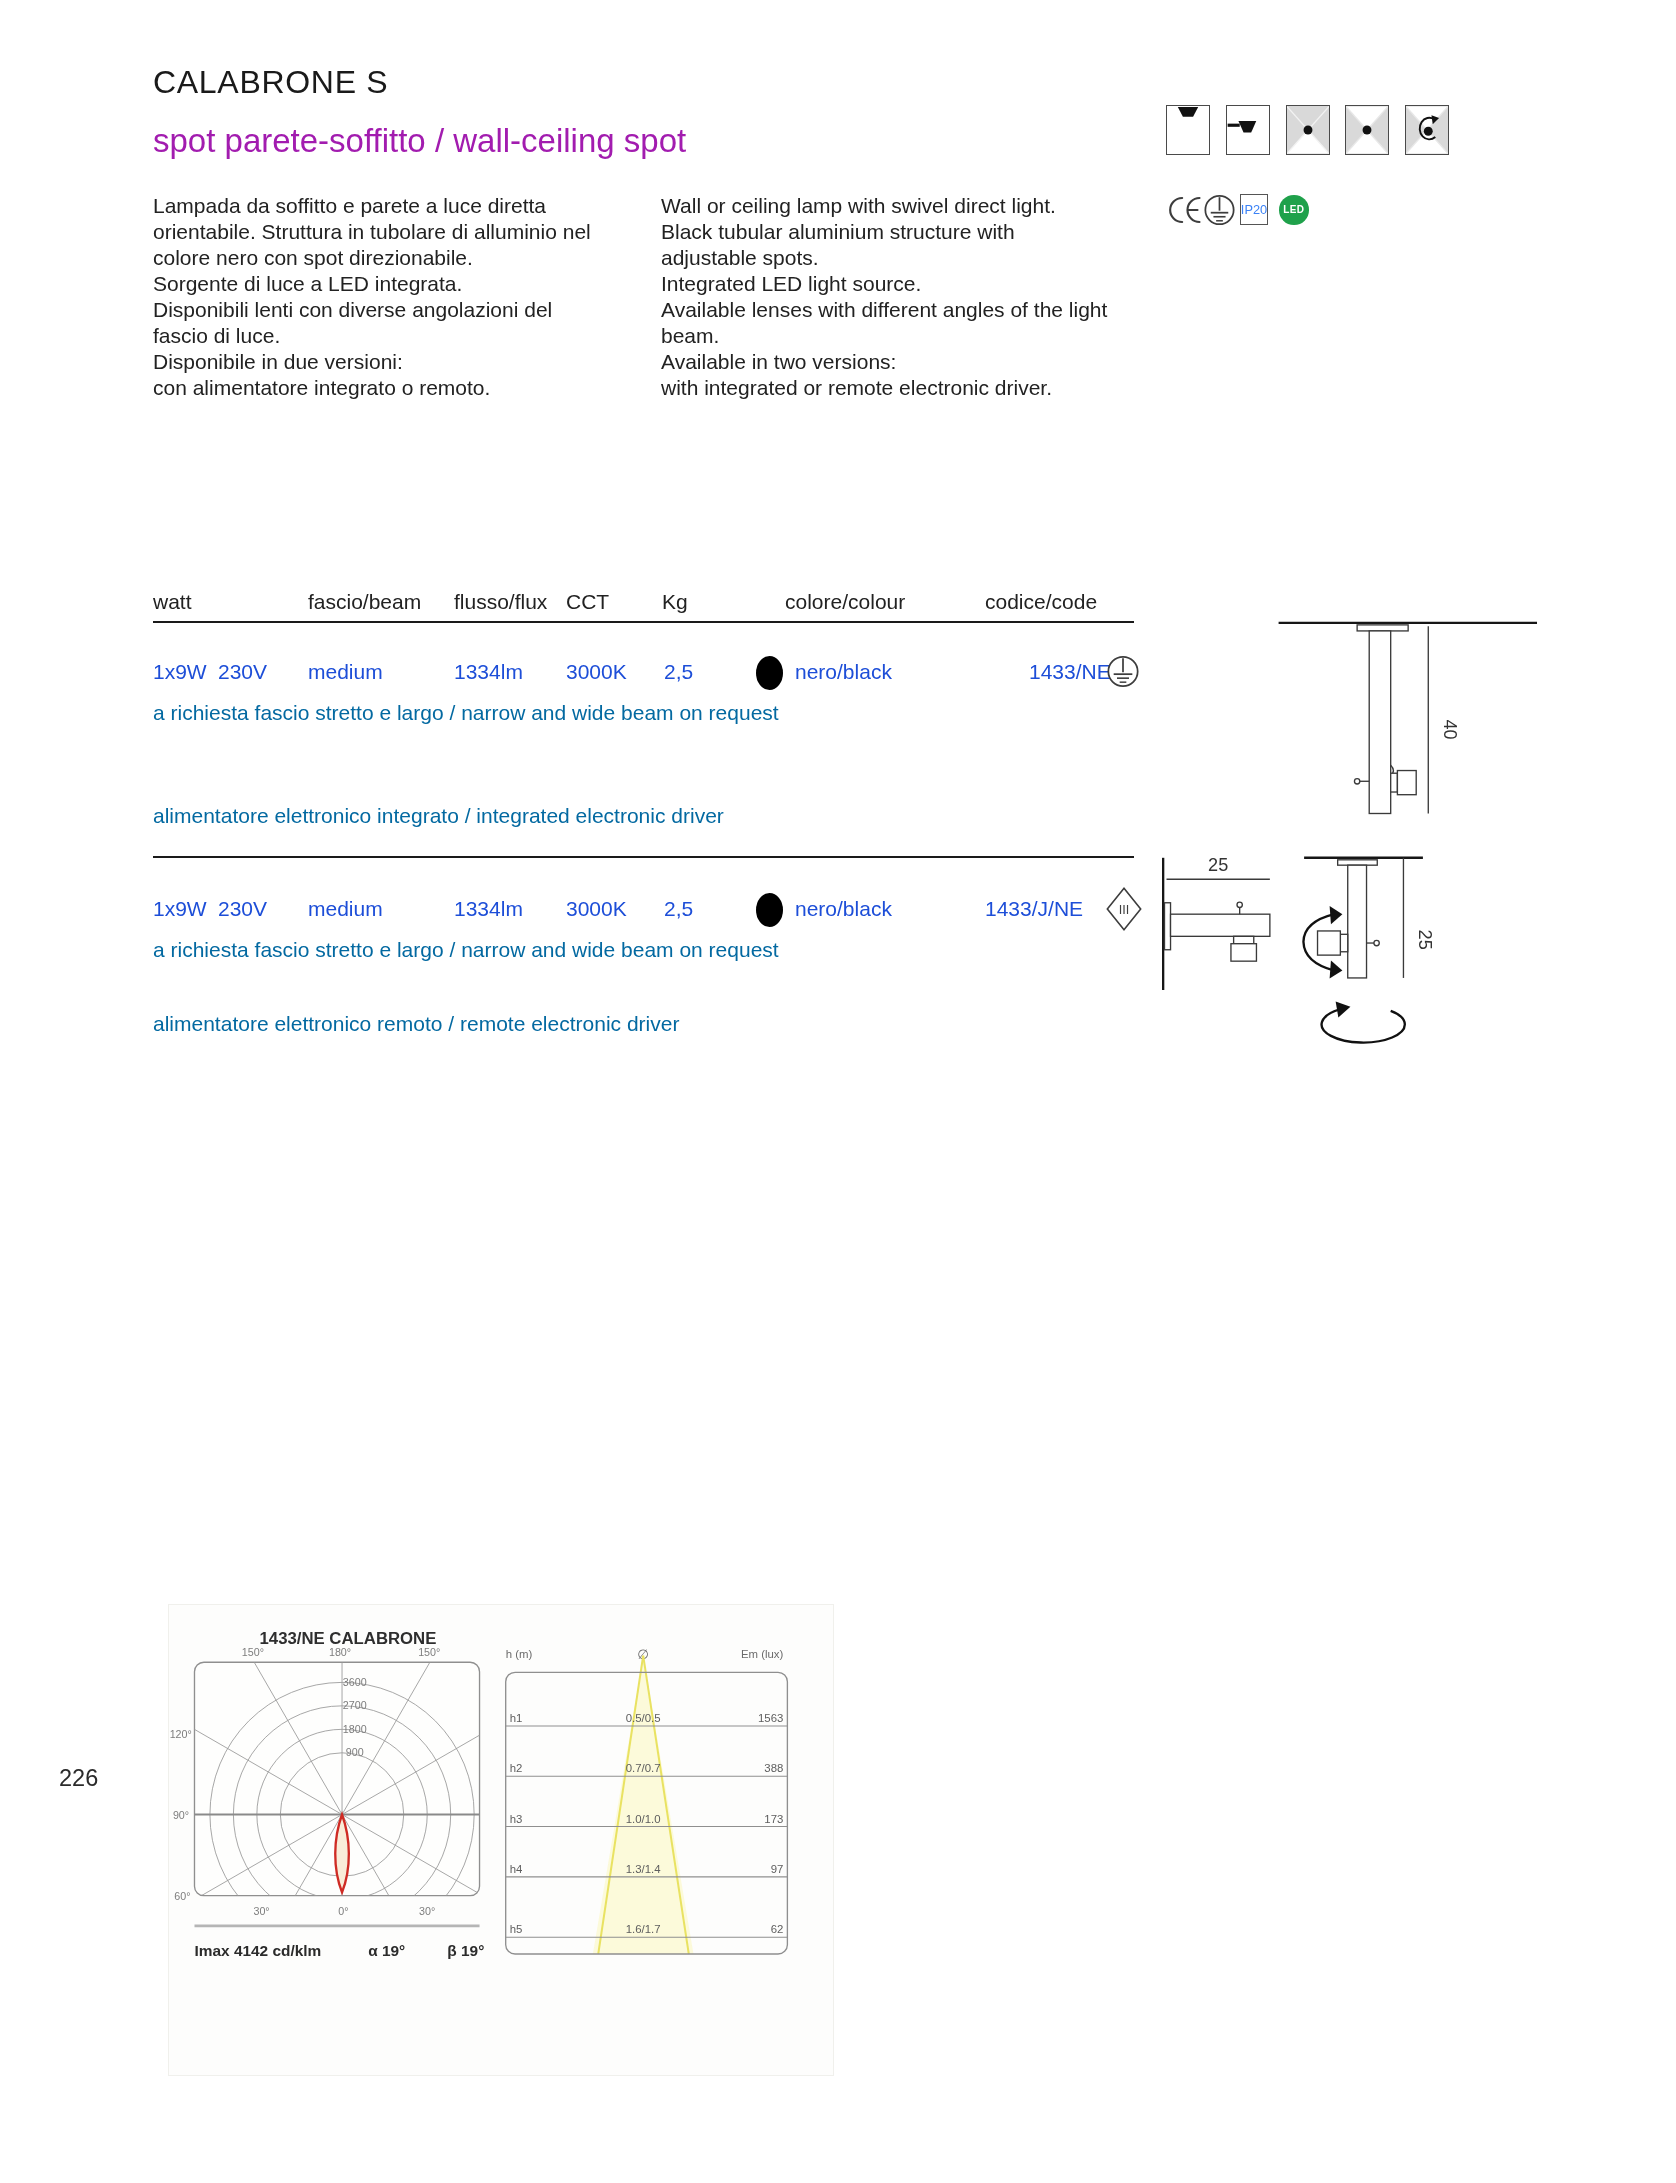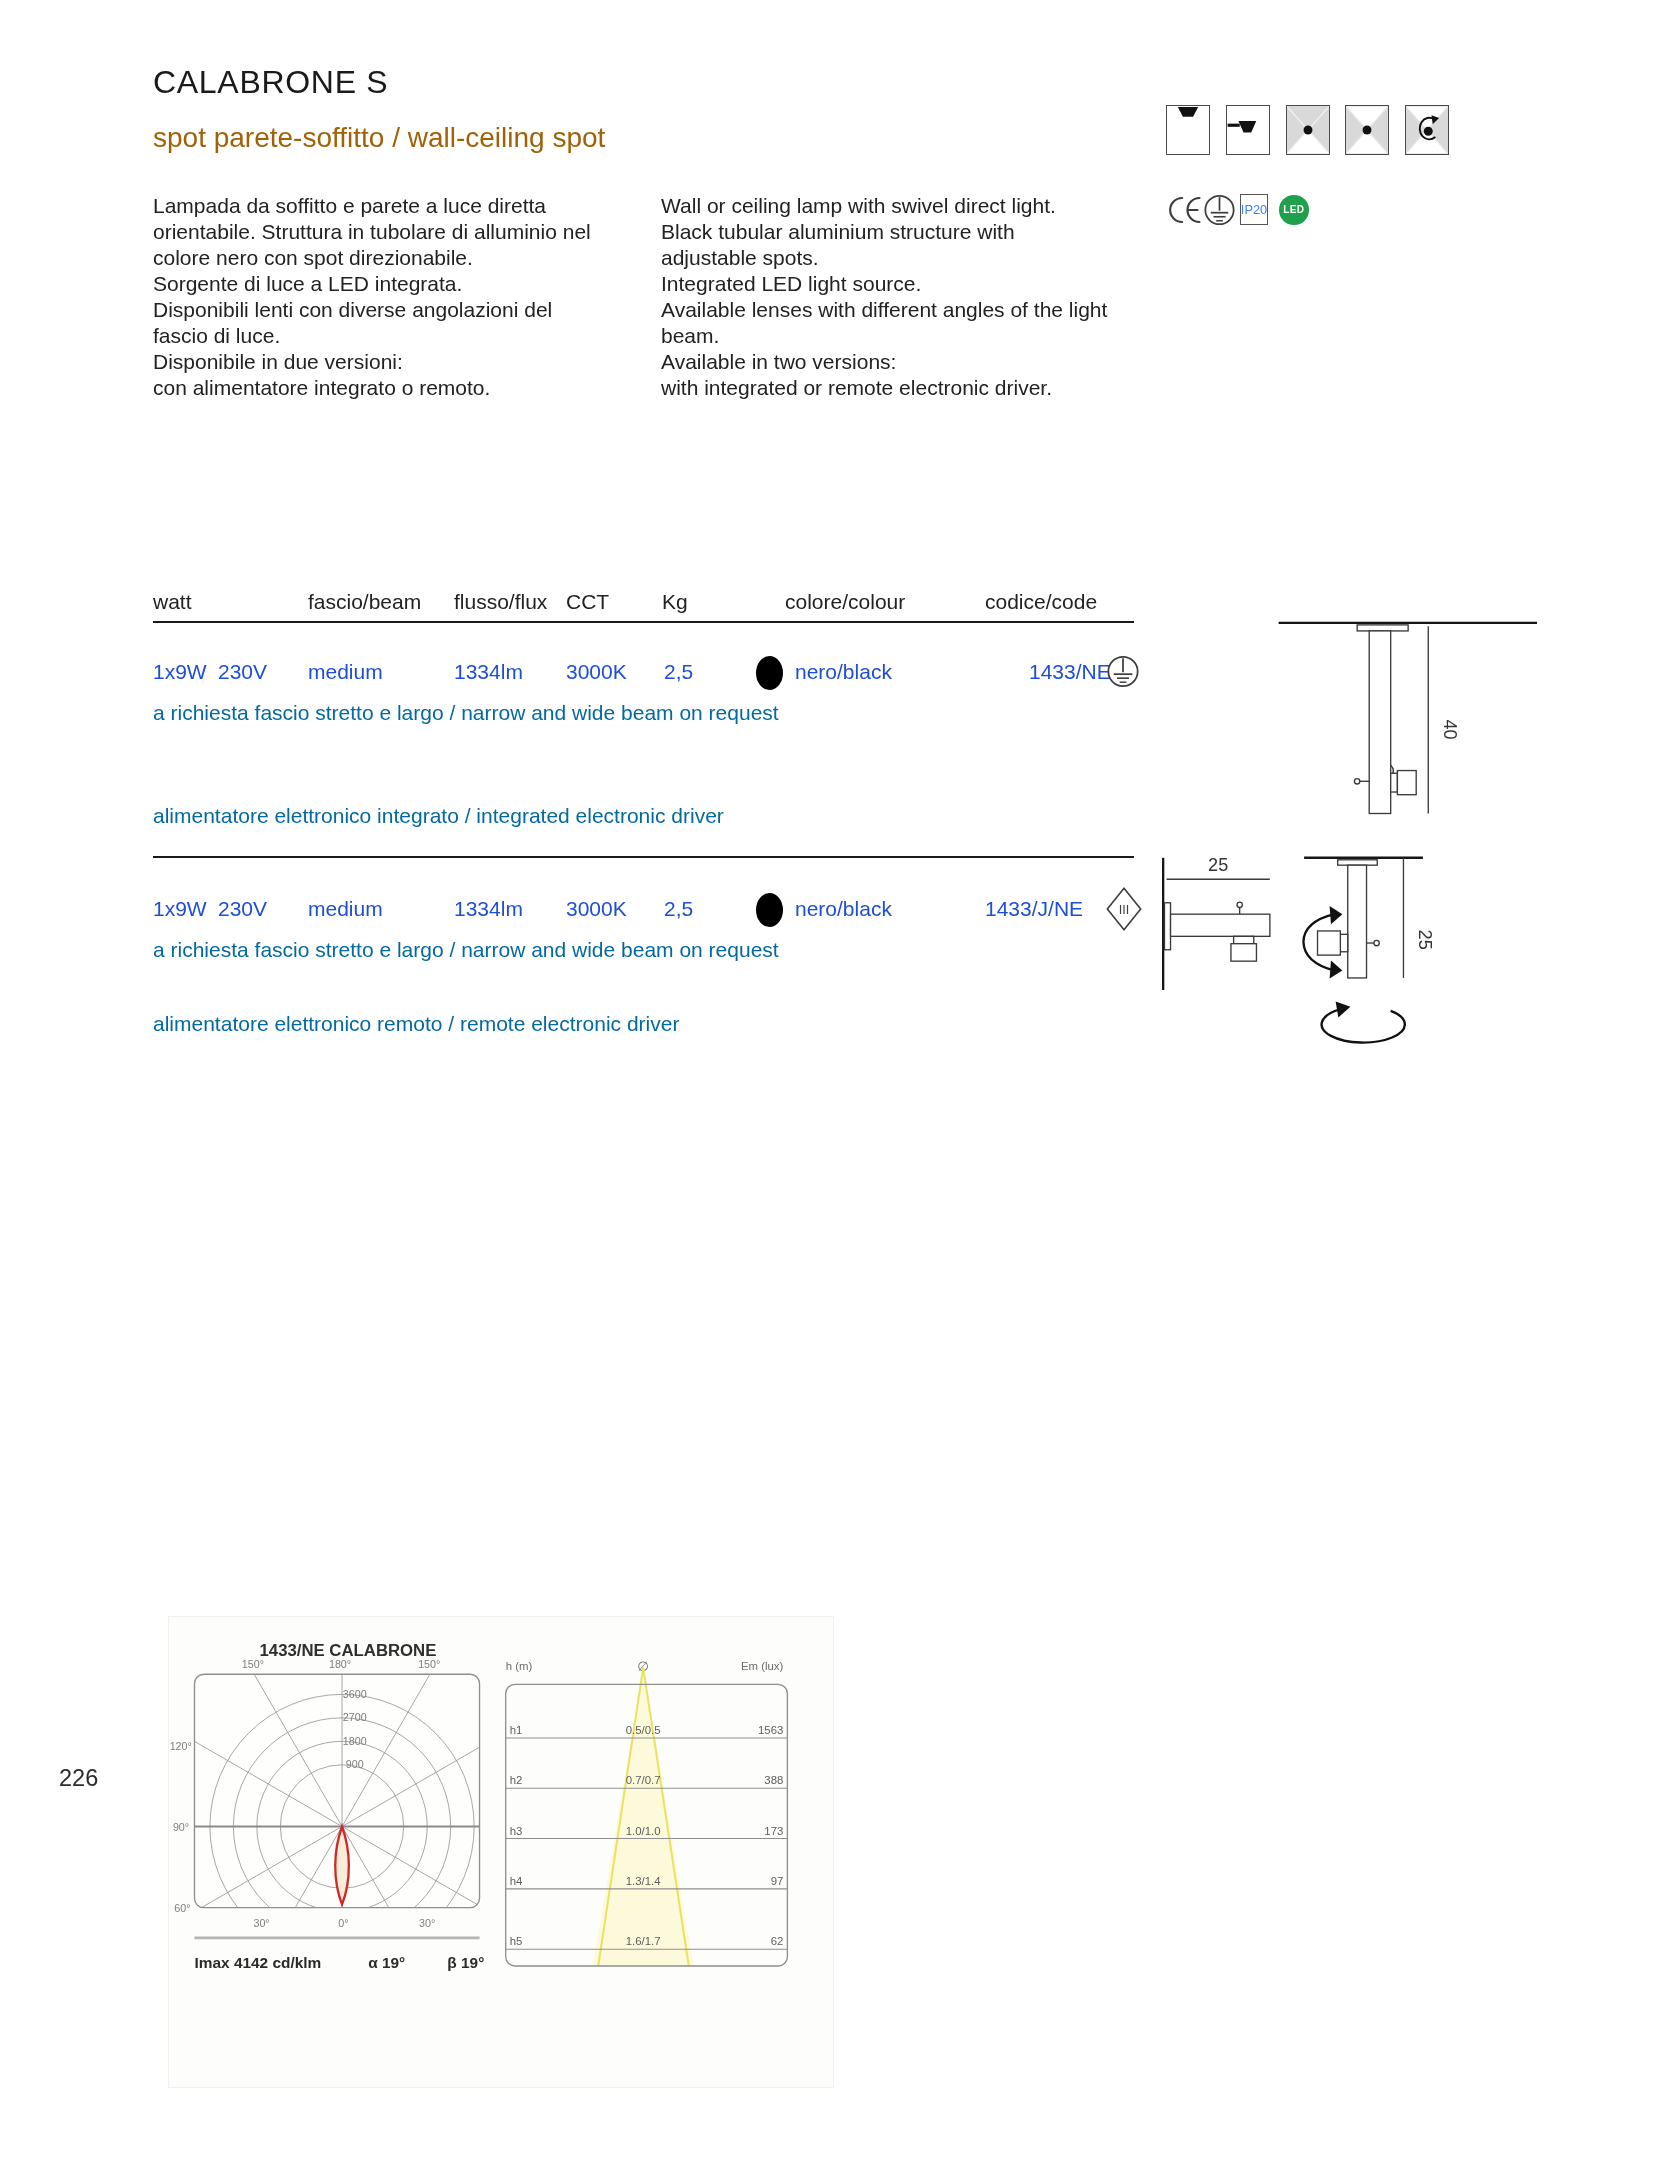--- a/index.html
+++ b/index.html
@@ -1,31 +1,31 @@
 <!DOCTYPE html>
 <html style="font-size:10.7px"><head>
 <meta charset="utf-8">
 <style>
   html,body{margin:0;padding:0;background:#ffffff;}
   body{width:1677px;height:2183px;position:relative;font-family:"Liberation Sans",sans-serif;color:#1c1c1c;overflow:hidden;}
   .abs{position:absolute;white-space:nowrap;}
   .title{font-size:32px;letter-spacing:0.7px;color:#1a1a1a;}
-  .subtitle{font-size:28px;color:#a16207;}
+  .subtitle{font-size:33px;color:#a21caf;}
   .desc{font-size:21px;line-height:26px;color:#222;}
   .th{font-size:21px;color:#222;}
   .td{font-size:21px;color:#1d4ed8;}
   .note{font-size:21px;color:#0369a1;}
   .rule{position:absolute;height:2px;background:#1a1a1a;}
   .pagenum{font-size:23.5px;color:#2b2b2b;}
   .mount-icon{position:absolute;width:44px;height:50px;border:1.3px solid #4a4a4a;box-sizing:border-box;background:#ffffff;}
   .mount-icon.gray{background:#d9d9d9;}
   .mount-icon svg{display:block;width:100%;height:100%;}
   .ip-box{position:absolute;width:28px;height:31px;border:1.3px solid #555;box-sizing:border-box;display:flex;align-items:center;justify-content:center;font-size:12.8px;color:#3b82f6;}
   .led-badge{position:absolute;width:29.5px;height:29.5px;border-radius:50%;background:#1fa14b;display:flex;align-items:center;justify-content:center;color:#fff;font-weight:bold;font-size:10px;letter-spacing:0.3px;}
-  .photo-wrap{position:absolute;left:168px;top:1604px;width:664px;height:470px;background:#fdfdfc;border:0.7px solid #f0f0ec;margin-top:12px;}
+  .photo-wrap{position:absolute;left:168px;top:1604px;width:664px;height:470px;background:#fdfdfc;border:0.7px solid #f0f0ec;}
   svg text{font-family:"Liberation Sans",sans-serif;}
 </style>
 </head>
 <body>
 
 <div>
 
   <div class="abs title" style="left:153px;top:64px;">CALABRONE S</div>
   <div class="abs subtitle" style="left:153px;top:122px;">spot parete-soffitto / wall-ceiling spot</div>
 

